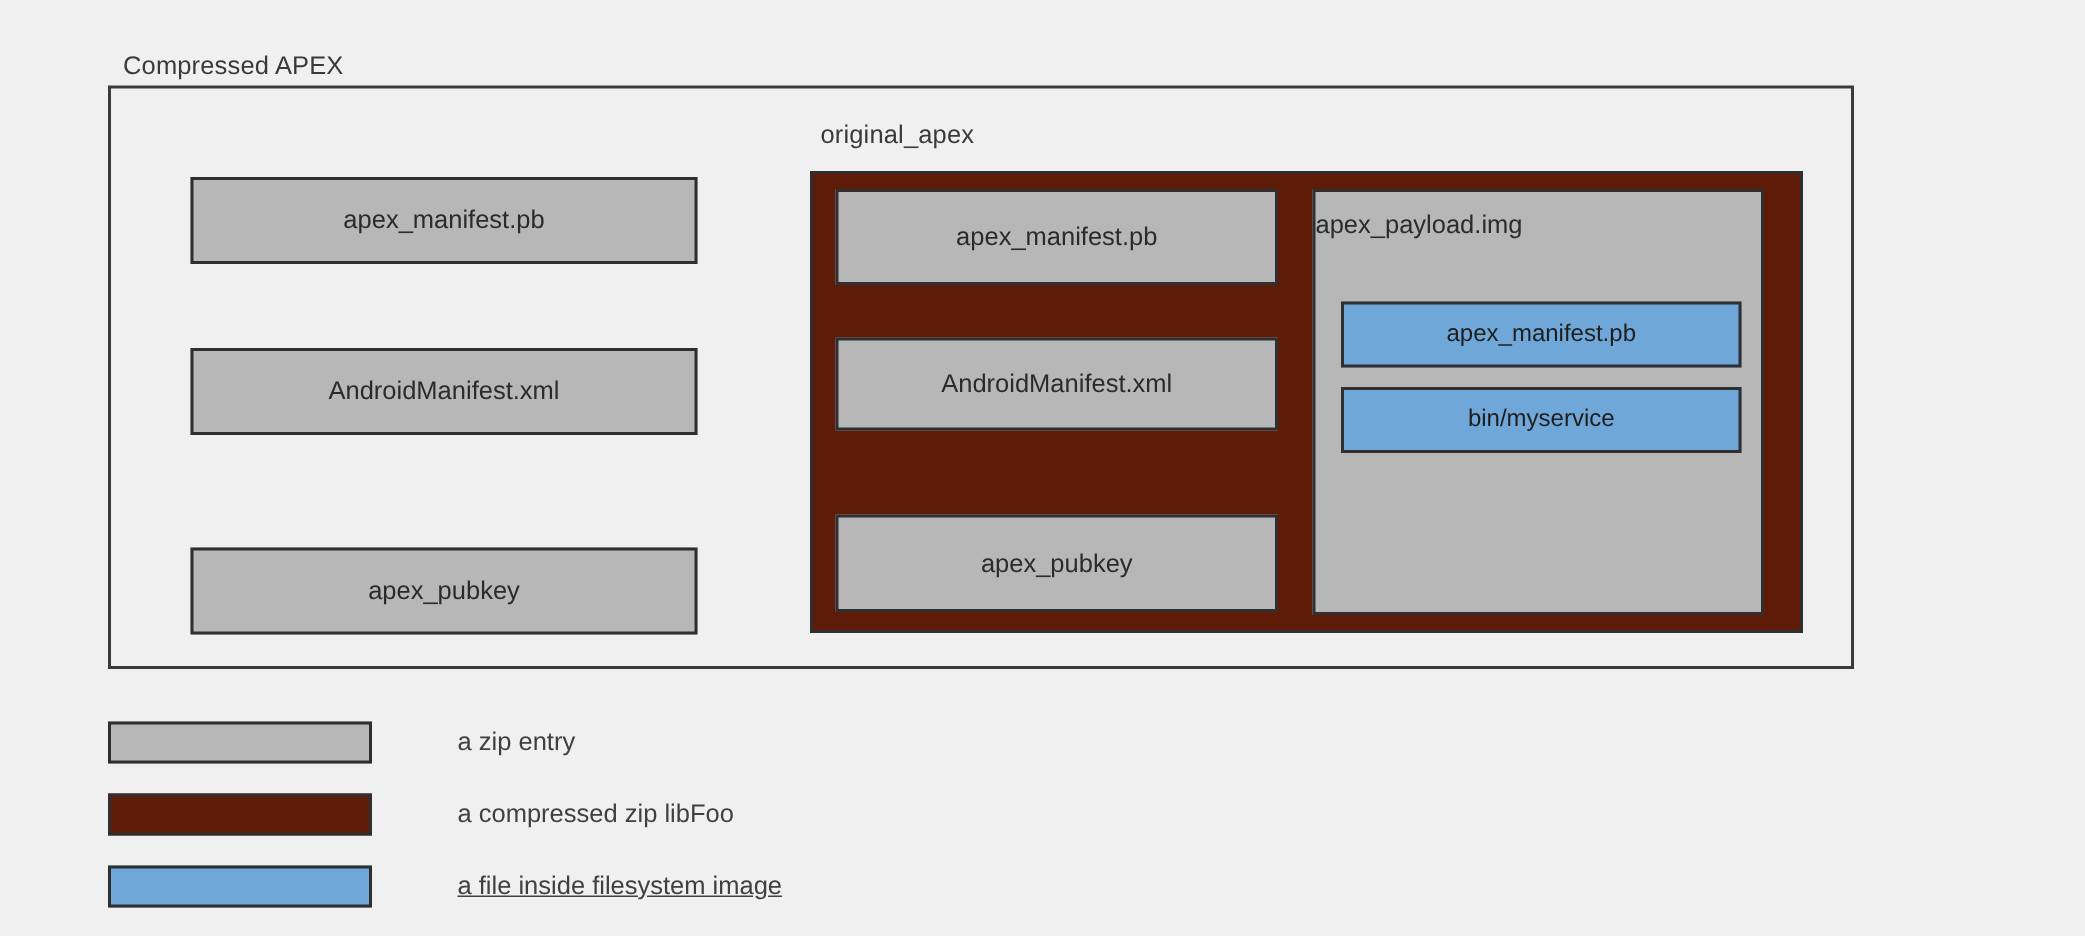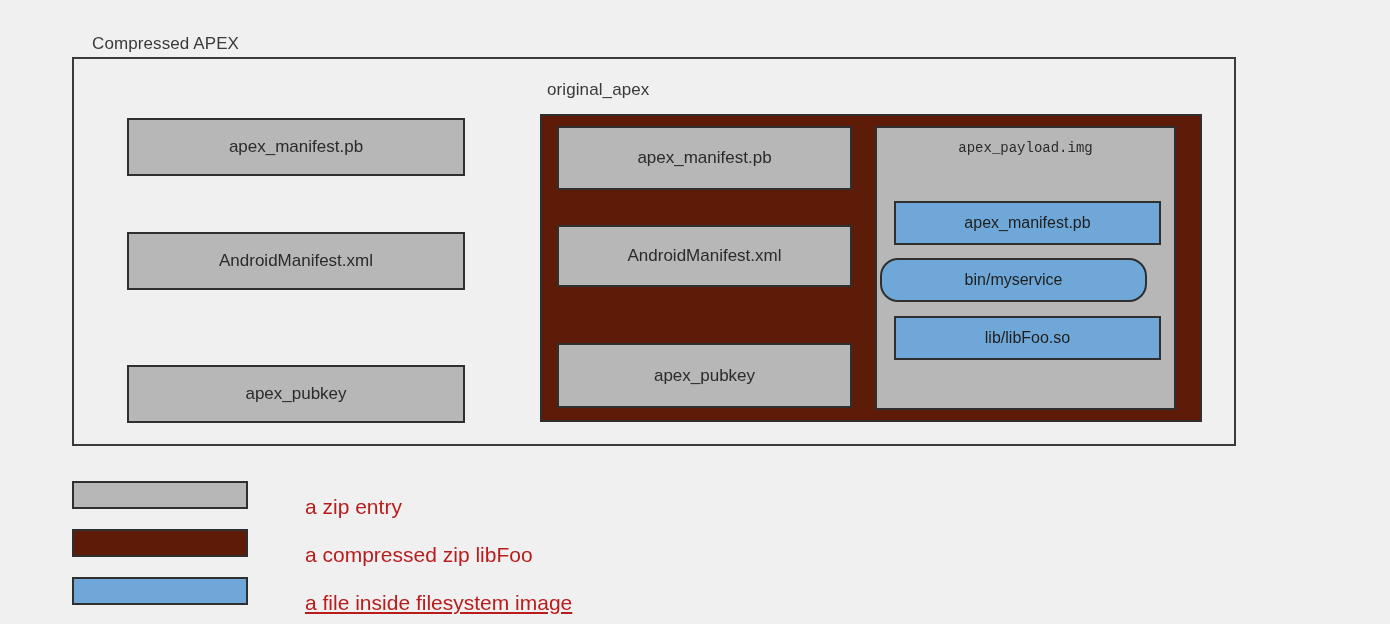--- a/index.html
+++ b/index.html
@@ -89,53 +89,50 @@
     width: 297px;
     height: 280px;
     background: #b7b7b7;
     border: 2px solid #2f2f2f;
   }
   .payload-title {
     position: absolute;
     left: 0;
     top: 12px;
     width: 100%;
-    text-align: center;
-    font-size: 14px;
+    font-size: 17px;
     color: #2b2b2b;
     white-space: nowrap;
-    font-family: Liberation Mono, monospace;
   }
 
   
   .legend { position: absolute; left: 0; top: 0; }
   .legend-row { position: absolute; }
   .legend-swatch {
     position: absolute;
     width: 176px;
     height: 28px;
     border: 2px solid #2f2f2f;
     box-sizing: border-box;
   }
   .legend-text {
     position: absolute;
     left: 305px;
-    font-size: 21px;
-    color: #b91c1c;
+    font-size: 17px;
+    color: #404040;
     white-space: nowrap;
     line-height: 28px;
-    margin-top: 12px;
   }
 </style>
 </head>
 <body>
 
 <div id="diagram-root">
 
-  <div class="container-label" style="left:92px; top:34px;">Compressed APEX</div>
+  <div class="container-label" style="left:82px; top:34px;">Compressed APEX</div>
 
   <div class="outer-box">
 
     <div class="zip-entry" style="left:53px; top:59px; width:334px; height:54px;">
       <span>apex_manifest.pb</span>
     </div>
 
     <div class="zip-entry" style="left:53px; top:173px; width:334px; height:54px;">
       <span>AndroidManifest.xml</span>
     </div>
@@ -164,27 +161,24 @@
 
   </div>
 
   <div class="payload-box">
     <div class="payload-title">apex_payload.img</div>
 
     <div class="fs-file" style="left:17px; top:73px; width:263px; height:40px;">
       <span>apex_manifest.pb</span>
     </div>
 
-    <div class="fs-file" style="left:3px; top:130px; width:263px; height:40px;border-radius:18px;">
+    <div class="fs-file" style="left:17px; top:130px; width:263px; height:40px;">
       <span>bin/myservice</span>
     </div>
 
-    <div class="fs-file" style="left:17px; top:188px; width:263px; height:40px;">
-      <span>lib/libFoo.so</span>
-    </div>
   </div>
 
   <div class="legend">
 
     <div class="legend-row">
       <div class="legend-swatch" style="left:72px; top:481px; background:#b7b7b7;"></div>
       <div class="legend-text" style="top:481px;">a zip entry</div>
     </div>
 
     <div class="legend-row">

